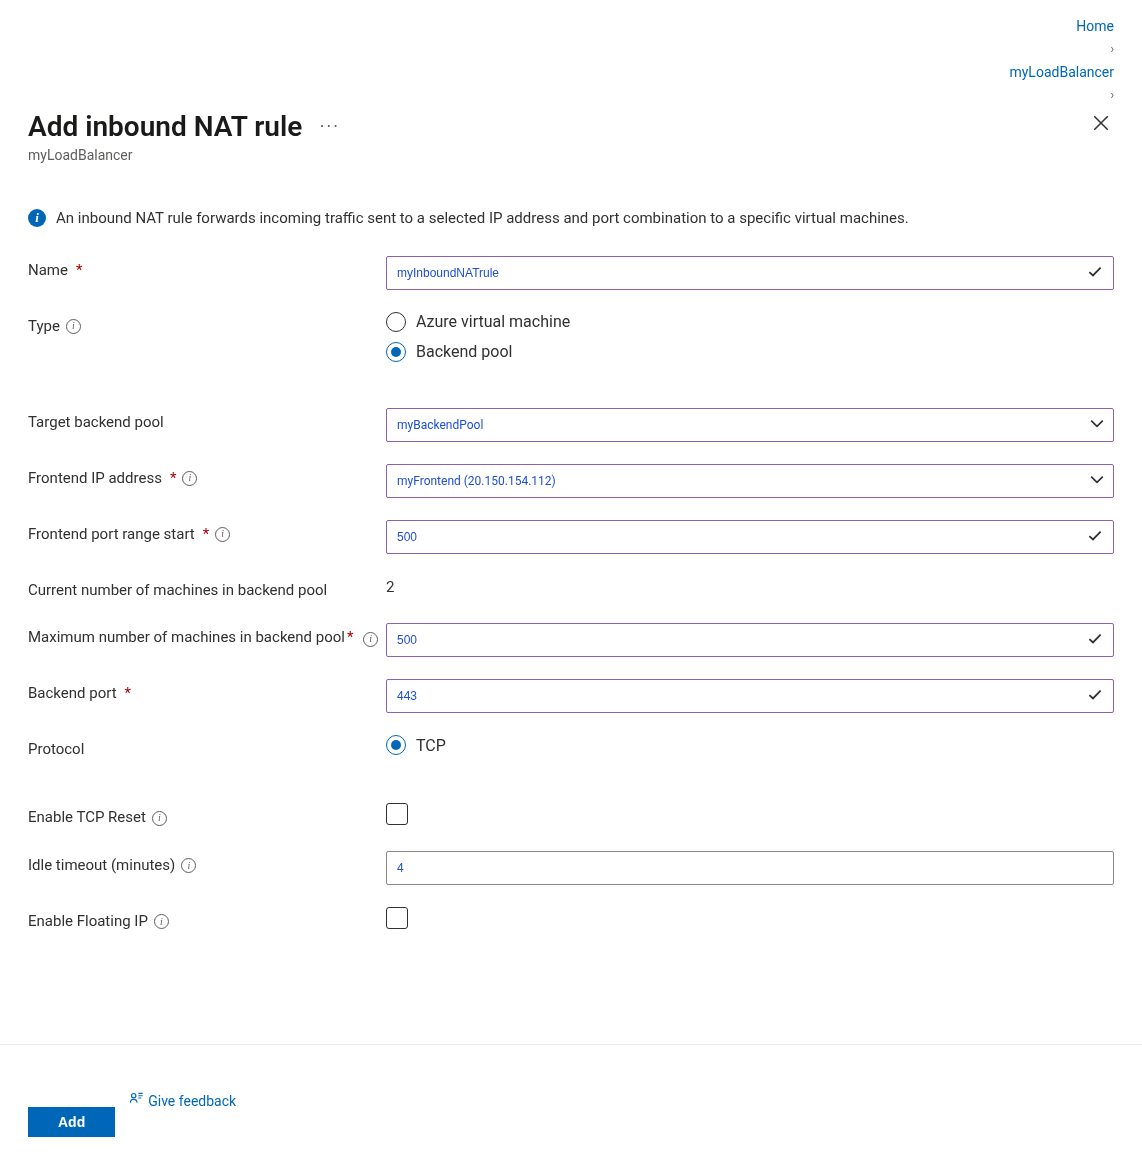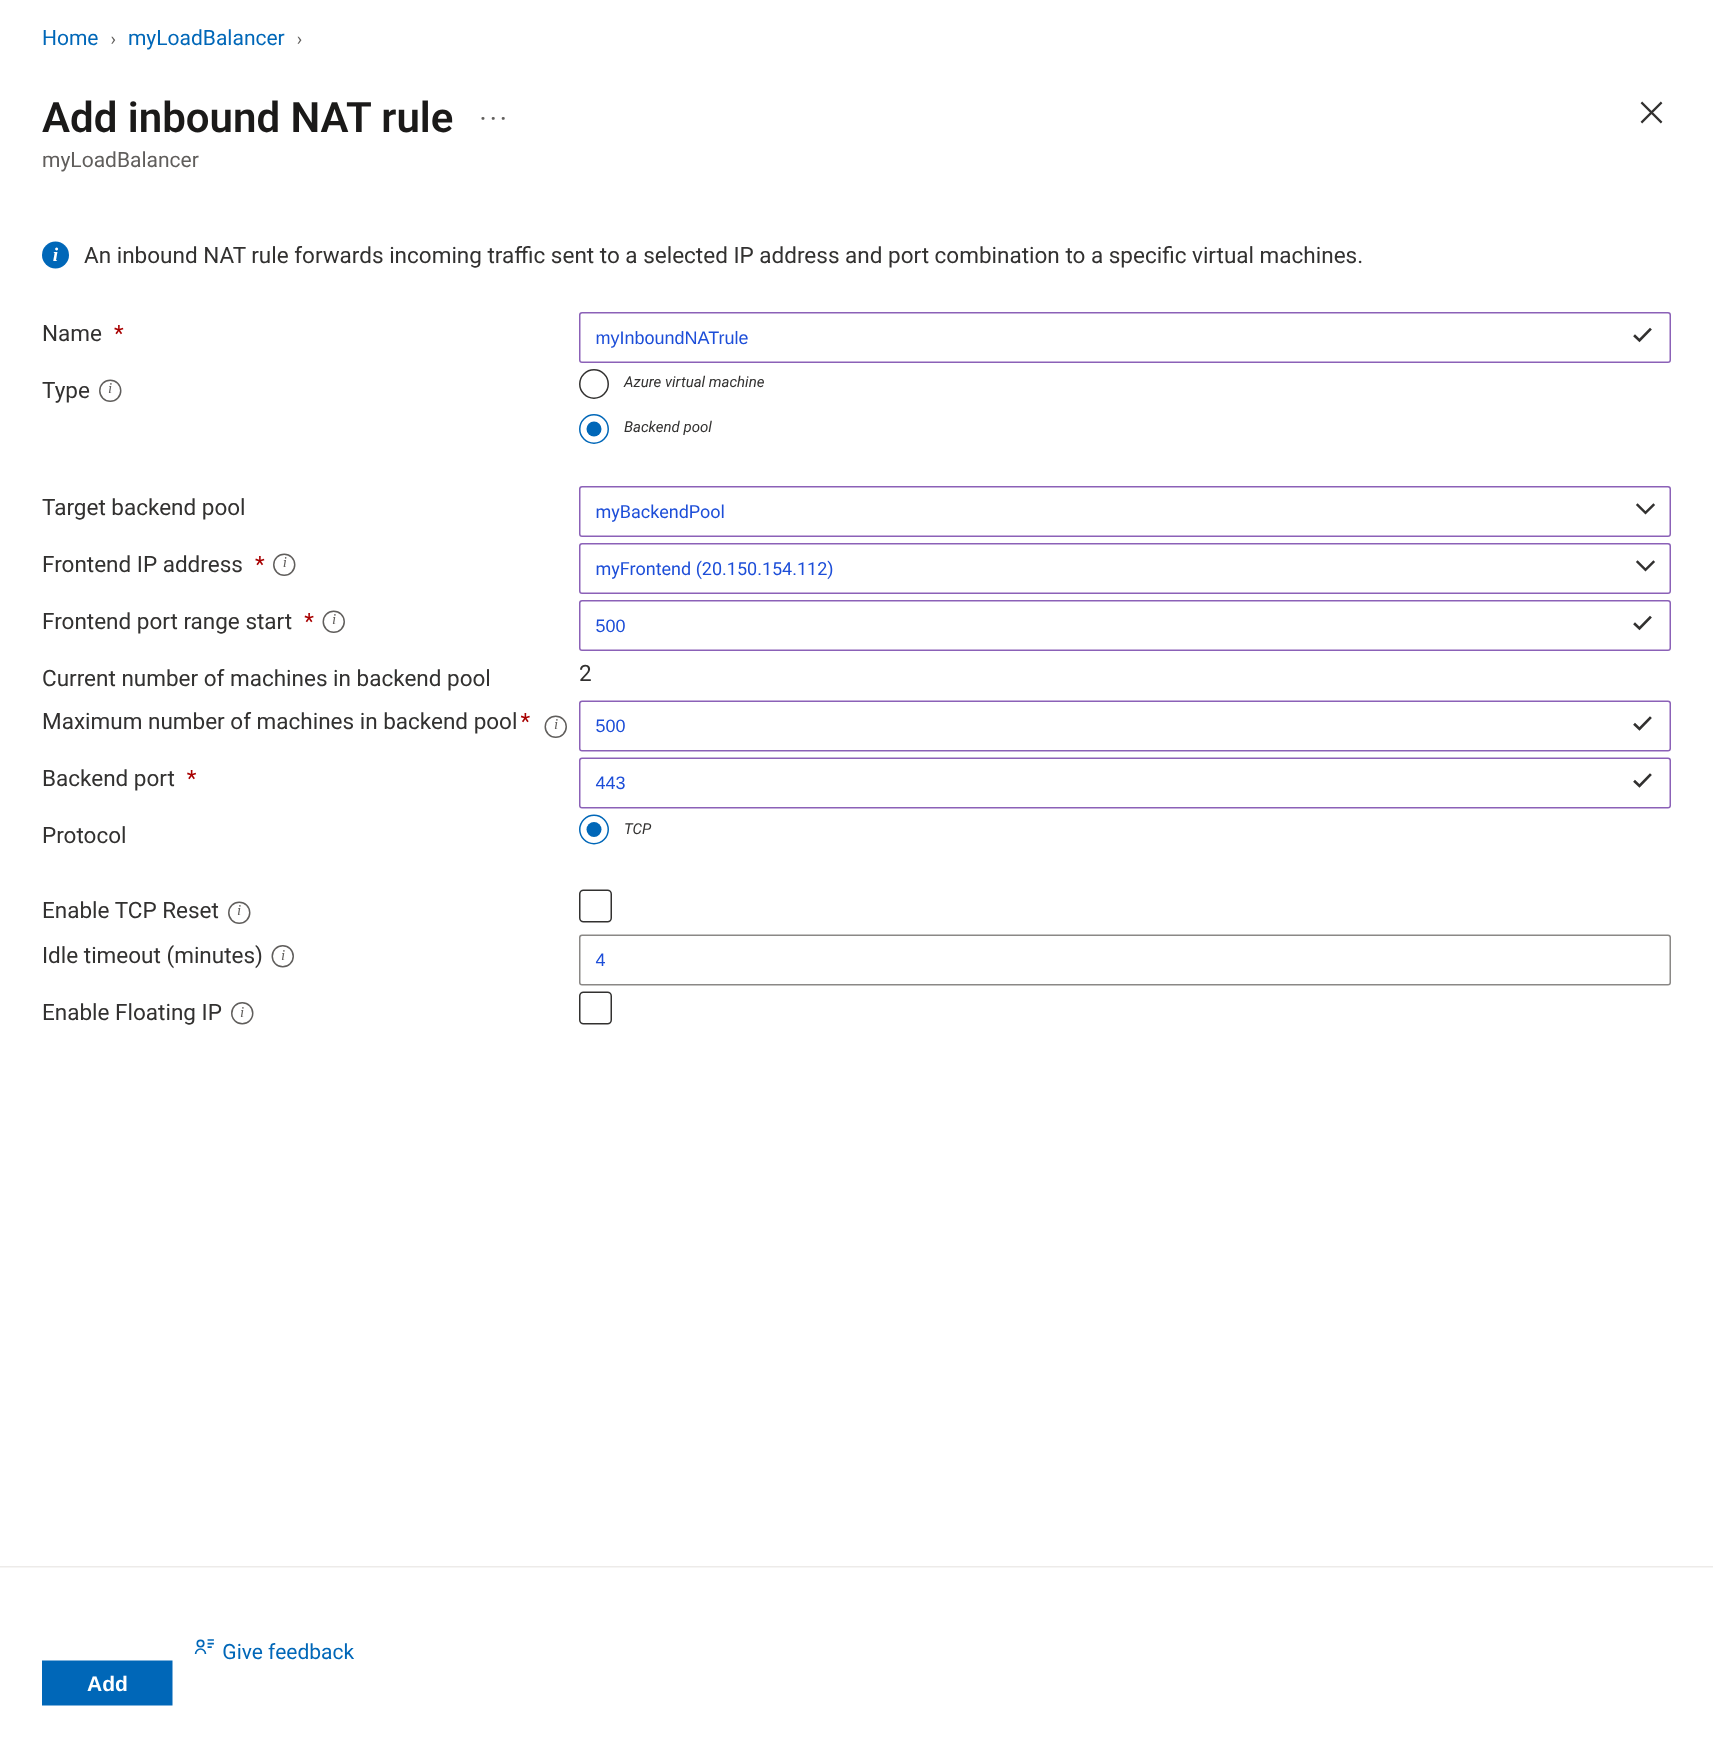--- a/index.html
+++ b/index.html
@@ -6,40 +6,40 @@
   body {
     font-family: "Segoe UI", -apple-system, BlinkMacSystemFont, Roboto, sans-serif;
     font-size: 14px;
     color: #323130;
     background: #ffffff;
     width: 1142px;
     height: 1175px;
     position: relative;
   }
   .container { padding: 18px 28px 0 28px; }
-  .breadcrumb { display: flex; align-items: center; gap: 8px; font-size: 14px; margin-bottom: 28px; }
+  .breadcrumb { display: flex; align-items: flex-end; gap: 8px; font-size: 14px; margin-bottom: 8px; flex-direction: column; }
   .breadcrumb a { color: #0067b8; text-decoration: none; cursor: pointer; }
   .breadcrumb .chev { color: #605e5c; font-size: 12px; }
   .title-row { display: flex; align-items: flex-start; gap: 21px; }
   .title-block { flex: 1; }
   h1 { font-size: 28px; font-weight: 600; color: #1b1a19; display: inline-block; }
   .ellipsis { font-size: 18px; color: #605e5c; margin-left: 14px; letter-spacing: 2px; cursor: pointer; line-height:1; position:relative; top:-3px;}
   .subhead { font-size: 14px; color: #605e5c; margin-top: 4px; }
   .close { cursor: pointer; padding: 4px; }
   .close svg { width: 18px; height: 18px; stroke: #323130; }
 
   .info-banner { display: flex; gap: 10px; margin-top: 44px; margin-bottom: 26px; align-items:flex-start;}
   .info-circle {
     width: 18px; height: 18px; border-radius: 50%; background: #0067b8; color: #fff;
     font-family: Georgia, serif; font-style: italic; font-weight: bold; font-size: 13px;
     display: flex; align-items: center; justify-content: center; flex: 0 0 18px; margin-top:2px;
   }
   .info-text { font-size: 15px; color: #323130; line-height: 1.5; }
 
-  .form-row { display: flex; align-items: flex-start; margin-bottom: 4px; }
+  .form-row { display: flex; align-items: flex-start; margin-bottom: 22px; }
   .label-col { width: 358px; flex: 0 0 358px; font-size: 15px; color: #323130; display: flex; align-items: center; gap: 6px; padding-top:4px; line-height:1.45;}
   .label-col .label-text { display:inline; }
   .req { color: #a80000; margin-left: 2px; }
   .info-icon {
     width: 15px; height: 15px; border: 1px solid #605e5c; border-radius: 50%;
     display:inline-flex; align-items:center; justify-content:center;
     font-family: Georgia, serif; font-style: italic; font-size: 10px; color:#605e5c;
     cursor: pointer; flex: 0 0 15px;
   }
   .field-col { flex: 1; }
@@ -58,21 +58,21 @@
   .tick svg { width: 18px; height: 18px; }
   .chev-down svg { width: 14px; height: 14px; }
 
   .radio-row { display: flex; align-items: center; gap: 10px; margin-bottom: 10px; cursor:pointer;}
   .radio {
     width: 20px; height: 20px; border: 1.5px solid #323130; border-radius:50%;
     display:flex; align-items:center; justify-content:center; flex:0 0 20px;
   }
   .radio.selected { border-color: #0067b8; }
   .radio.selected .dot { width: 10px; height: 10px; background:#0067b8; border-radius:50%;}
-  .radio-label { font-size: 10px; font-style: italic; }
+  .radio-label { font-size: 16px; }
 
   .checkbox {
     width: 22px; height: 22px; border: 1.5px solid #323130; border-radius: 3px; cursor:pointer;
   }
 
   .readonly-val { font-size: 15px; color:#323130; padding-top:2px;}
 
   .footer {
     position: absolute; bottom: 38px; left:0; right:0;
     border-top: 1px solid #edebe9; padding: 18px 28px 0 28px;

